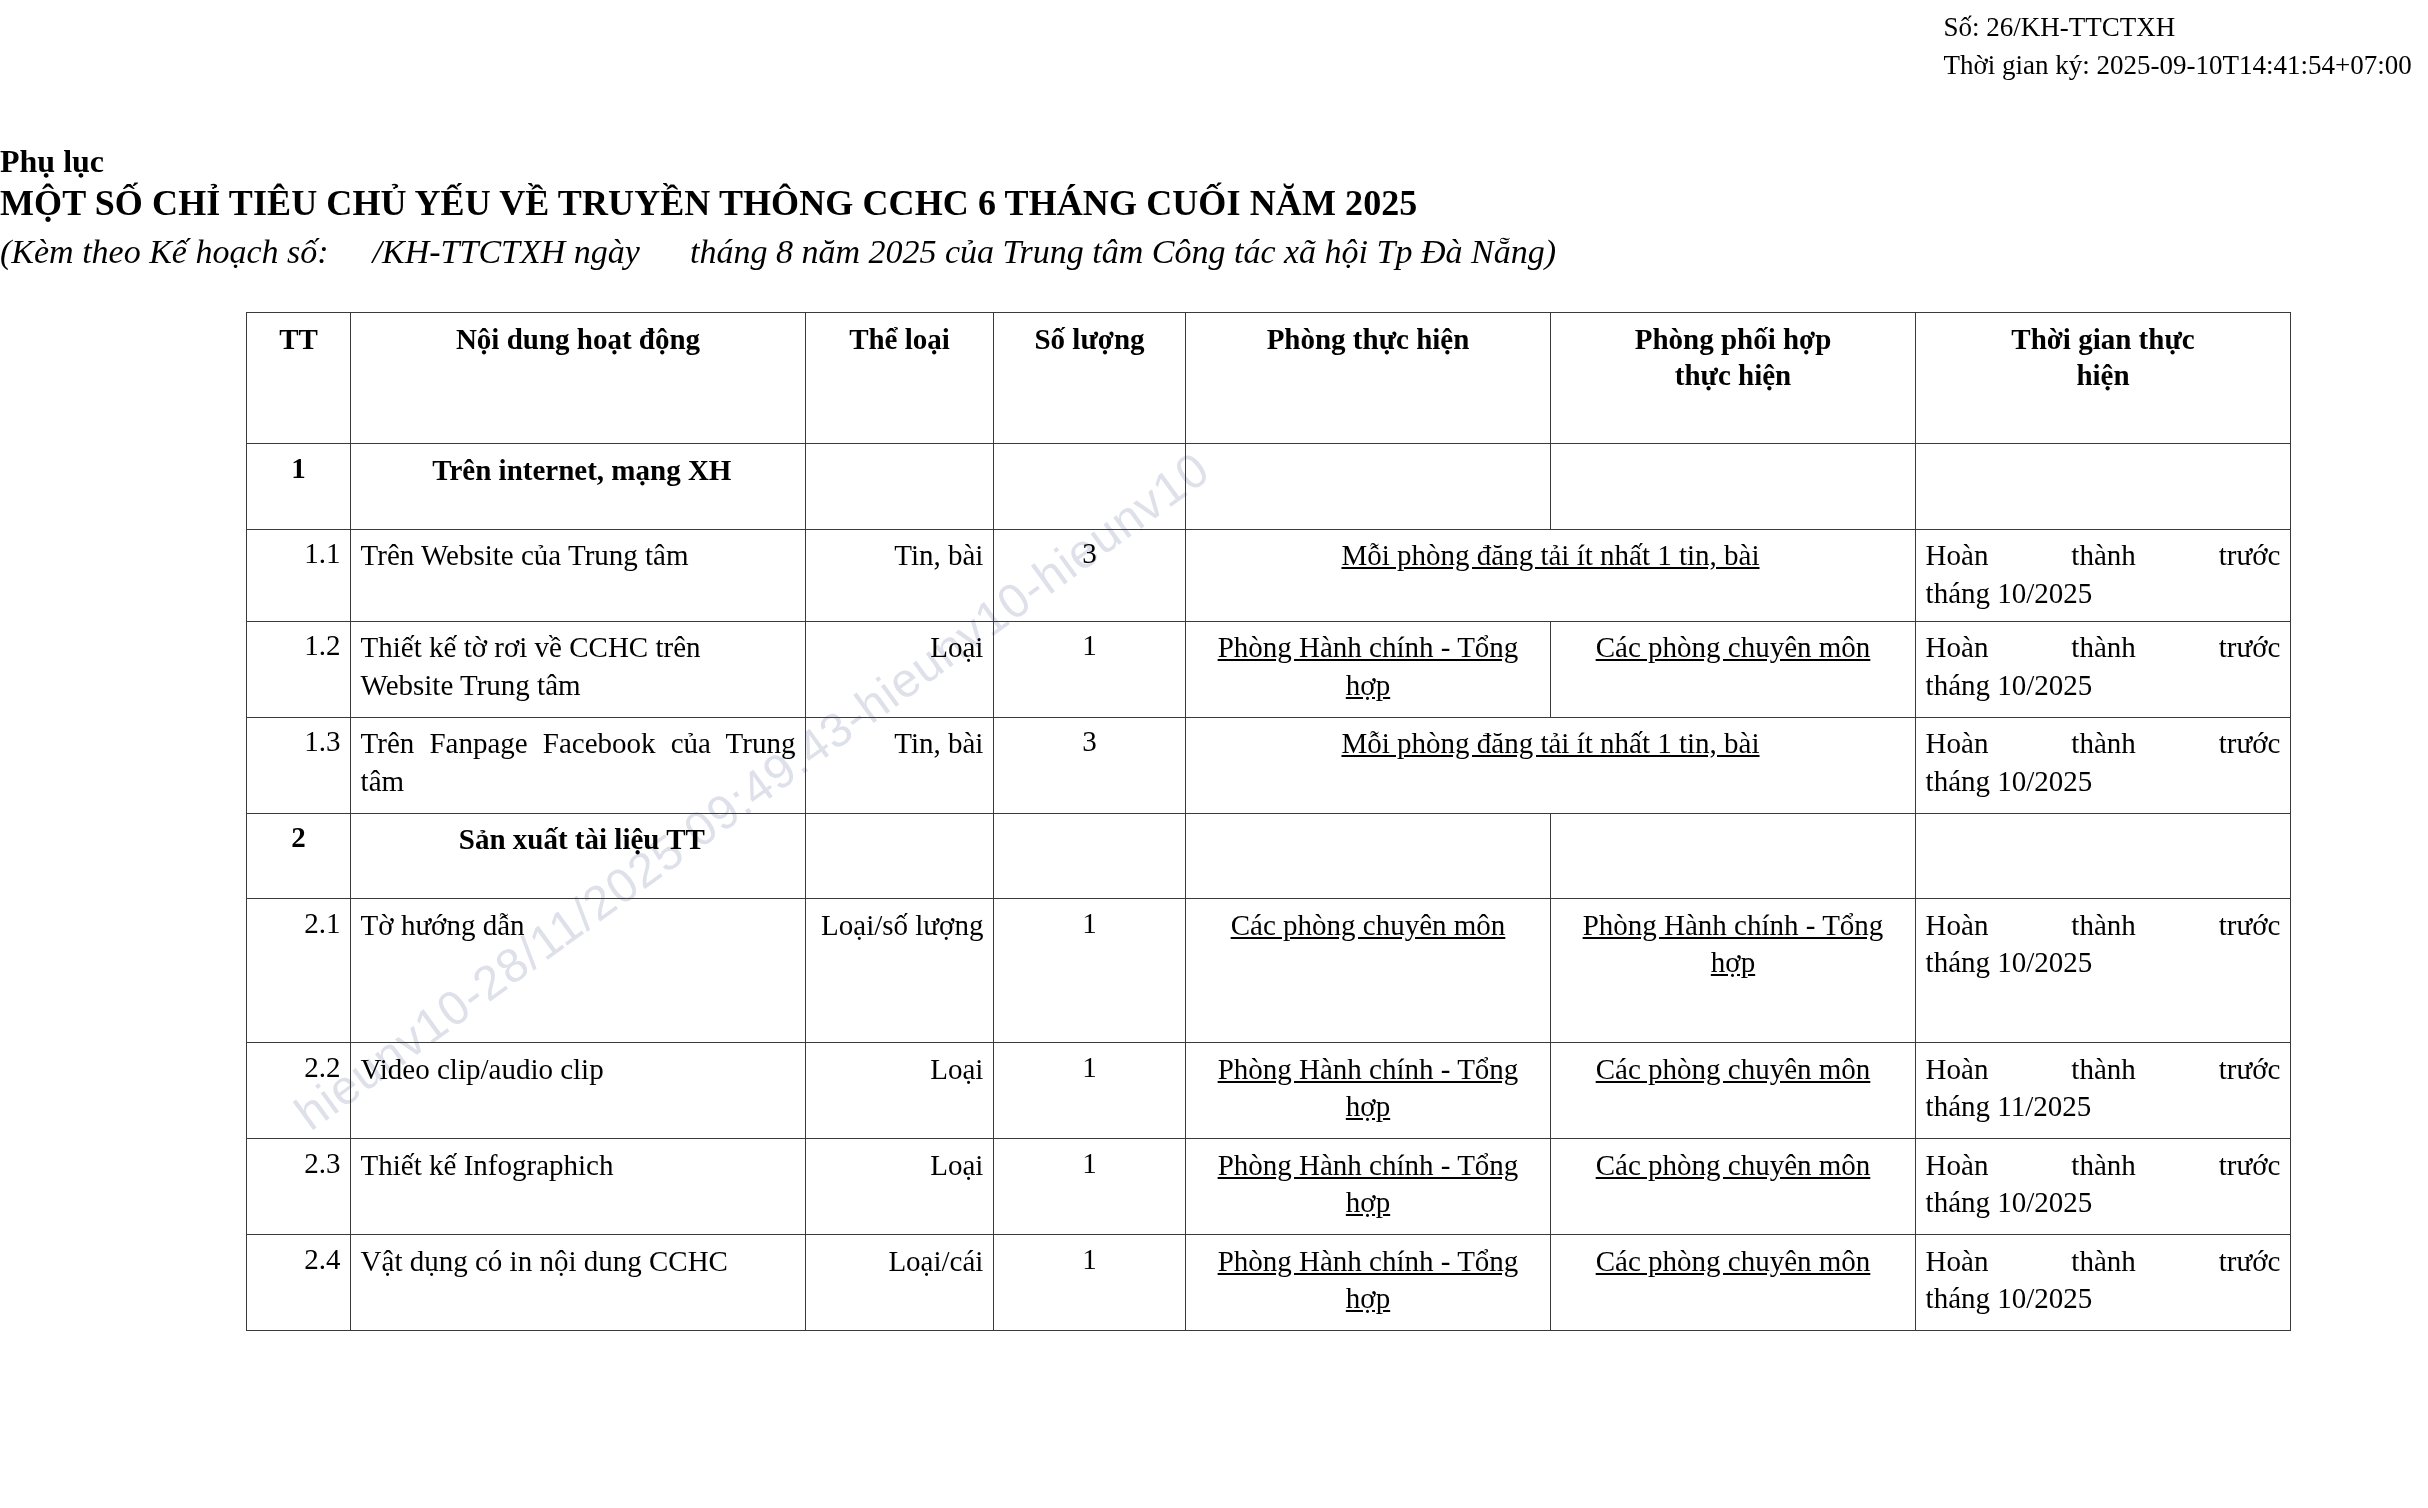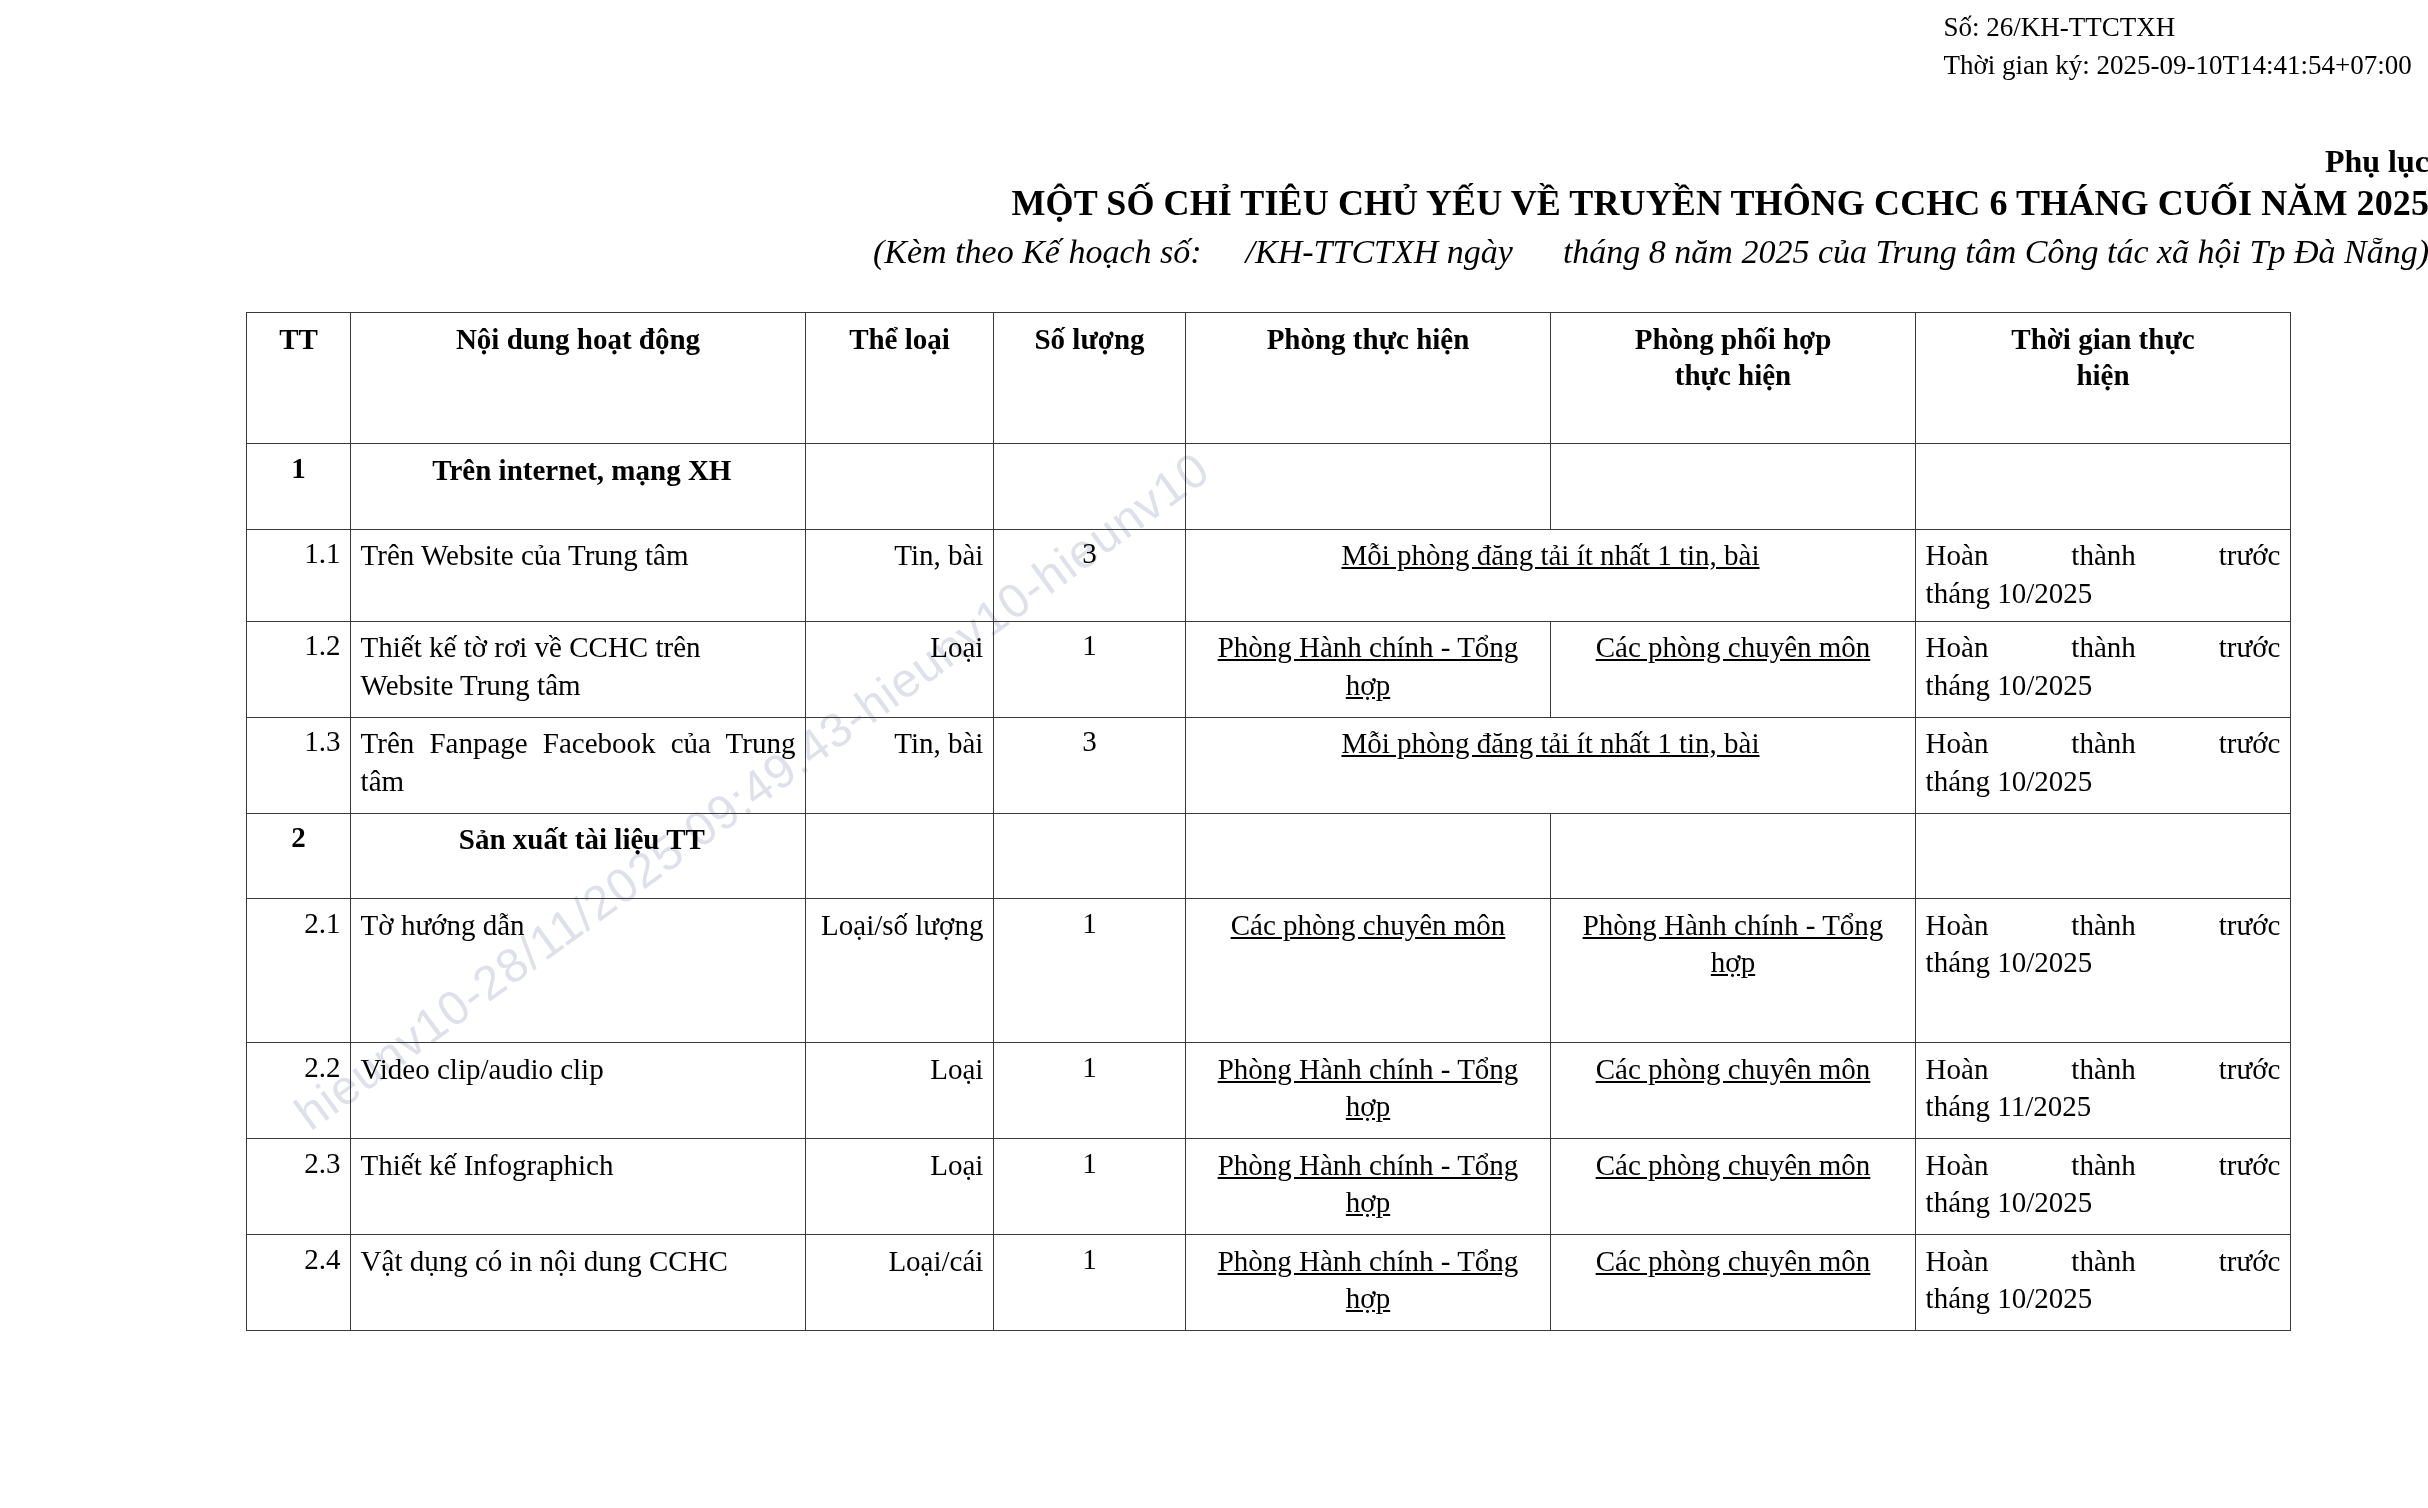--- a/index.html
+++ b/index.html
@@ -34,21 +34,21 @@
     z-index: 5;
   }
   .sig-block div { white-space: nowrap; }
 
   
   .title-block {
     position: absolute;
     top: 142px;
     left: 0;
     width: 2429px;
-    text-align: right;
+    text-align: left;
     z-index: 5;
   }
   .title-appendix {
     font-size: 32px;
     font-weight: bold;
     line-height: 1.22;
   }
   .title-main {
     font-size: 36px;
     font-weight: bold;

